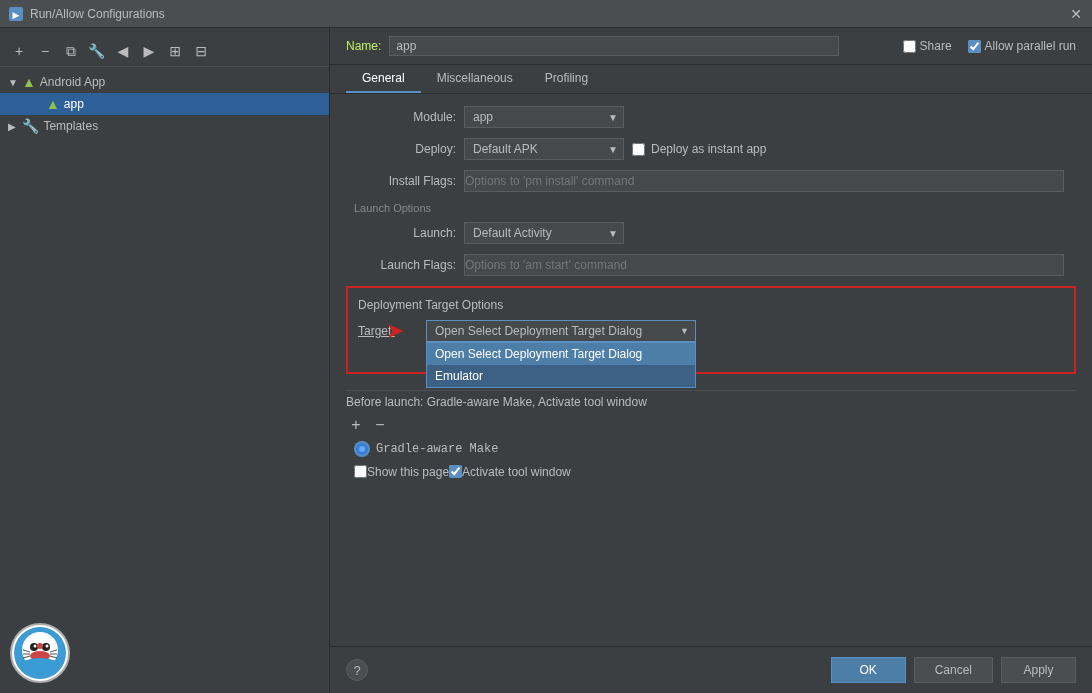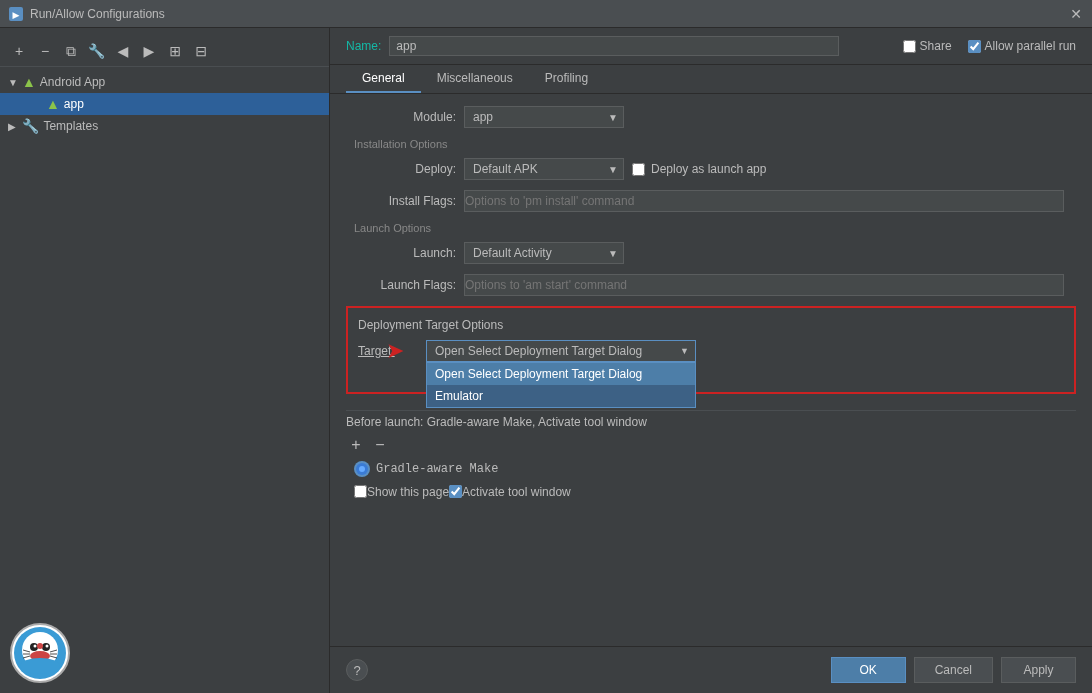--- a/index.html
+++ b/index.html
@@ -115,21 +115,21 @@
 
     
     .name-row {
       display: flex;
       align-items: center;
       padding: 8px 16px;
       gap: 8px;
       border-bottom: 1px solid #2b2b2b;
     }
     .name-label {
-      color: #14b8a6;
+      color: #bef264;
       font-size: 12px;
     }
     .name-input {
       flex: 1;
       background: #45494a;
       border: 1px solid #5a5d5e;
       color: #bbbbbb;
       padding: 2px 6px;
       font-size: 12px;
       max-width: 450px;
@@ -493,33 +493,32 @@
       <div class="form-row">
         <span class="form-row-label">Module:</span>
         <div class="select-wrapper">
           <select class="select-box">
             <option>app</option>
           </select>
           <span class="select-arrow">▼</span>
         </div>
       </div>
 
-      <div class="section-label" style="padding-left:8px;color:#888;font-size:11px;">Installation Options</div>
 
       <div class="form-row">
         <span class="form-row-label">Deploy:</span>
         <div class="select-wrapper">
           <select class="select-box">
             <option>Default APK</option>
           </select>
           <span class="select-arrow">▼</span>
         </div>
         <label class="deploy-instant-app">
           <input type="checkbox" style="">
-          <span>Deploy as launch app</span>
+          <span>Deploy as instant app</span>
         </label>
       </div>
 
       <div class="form-row">
         <span class="form-row-label">Install Flags:</span>
         <input type="text" class="text-input" placeholder="Options to 'pm install' command" style="">
       </div>
 
       <div class="section-label" style="padding-left:8px;color:#888;font-size:11px;margin-top:4px;">Launch Options</div>
 

